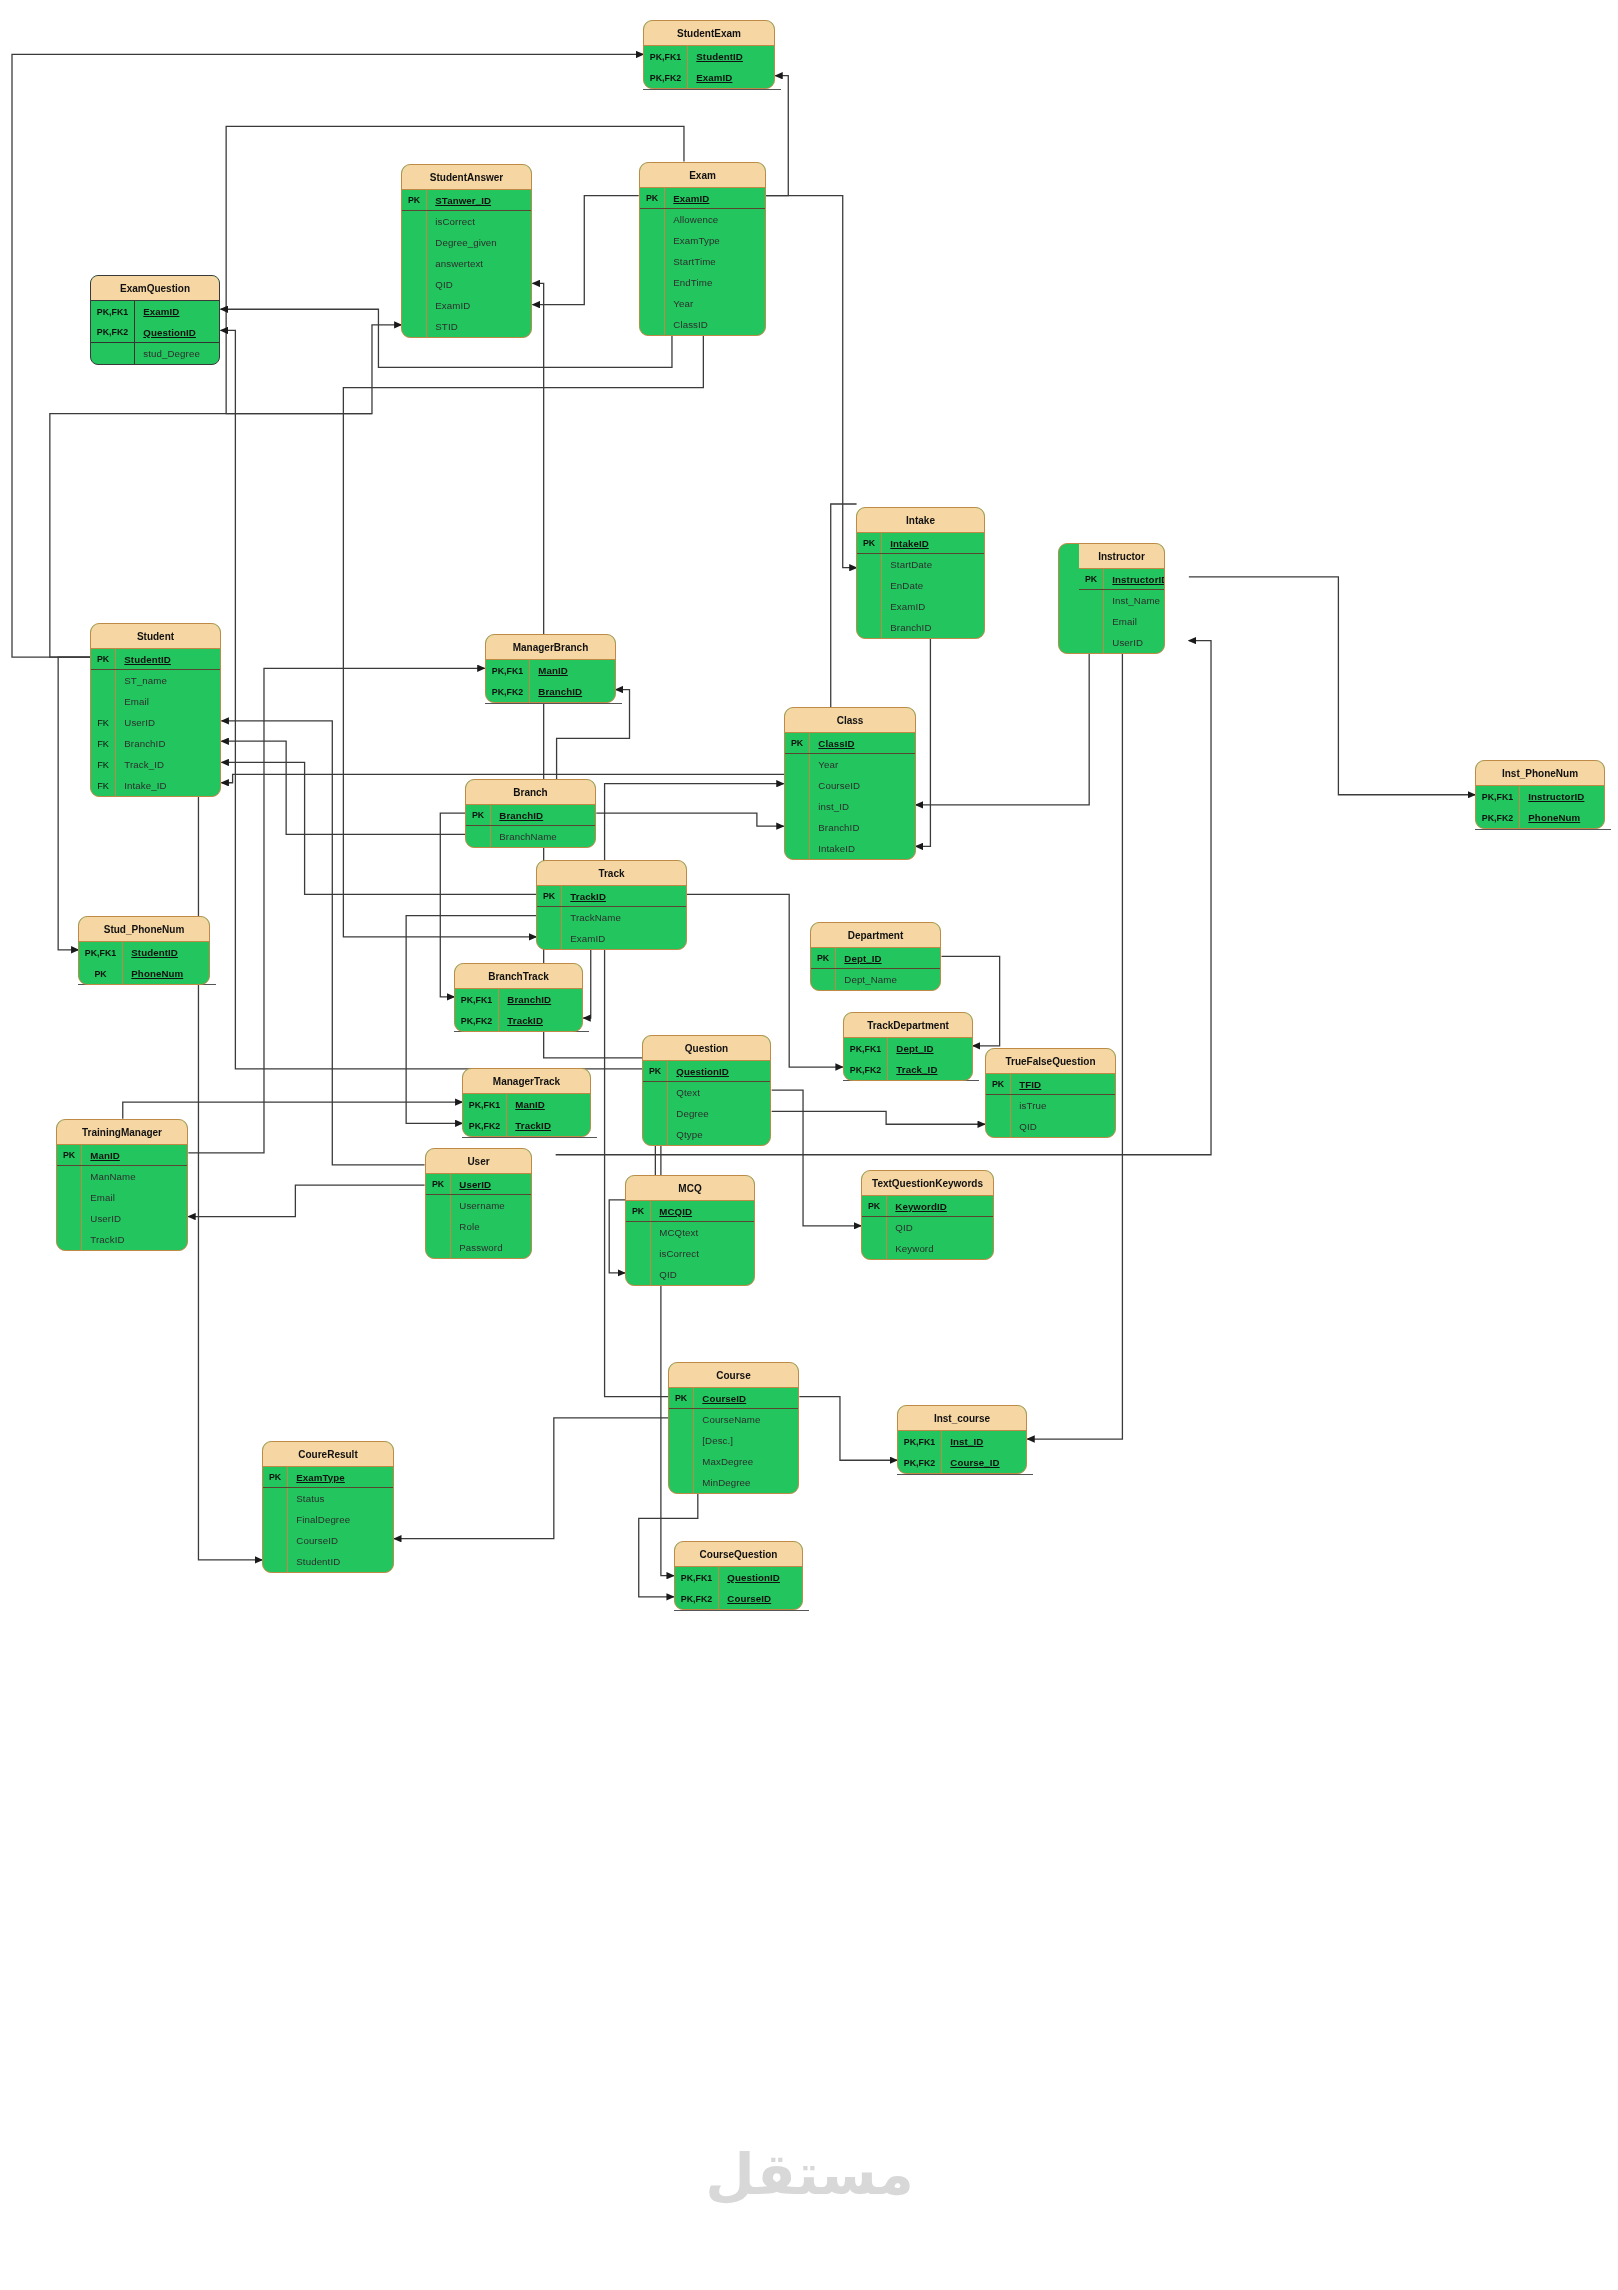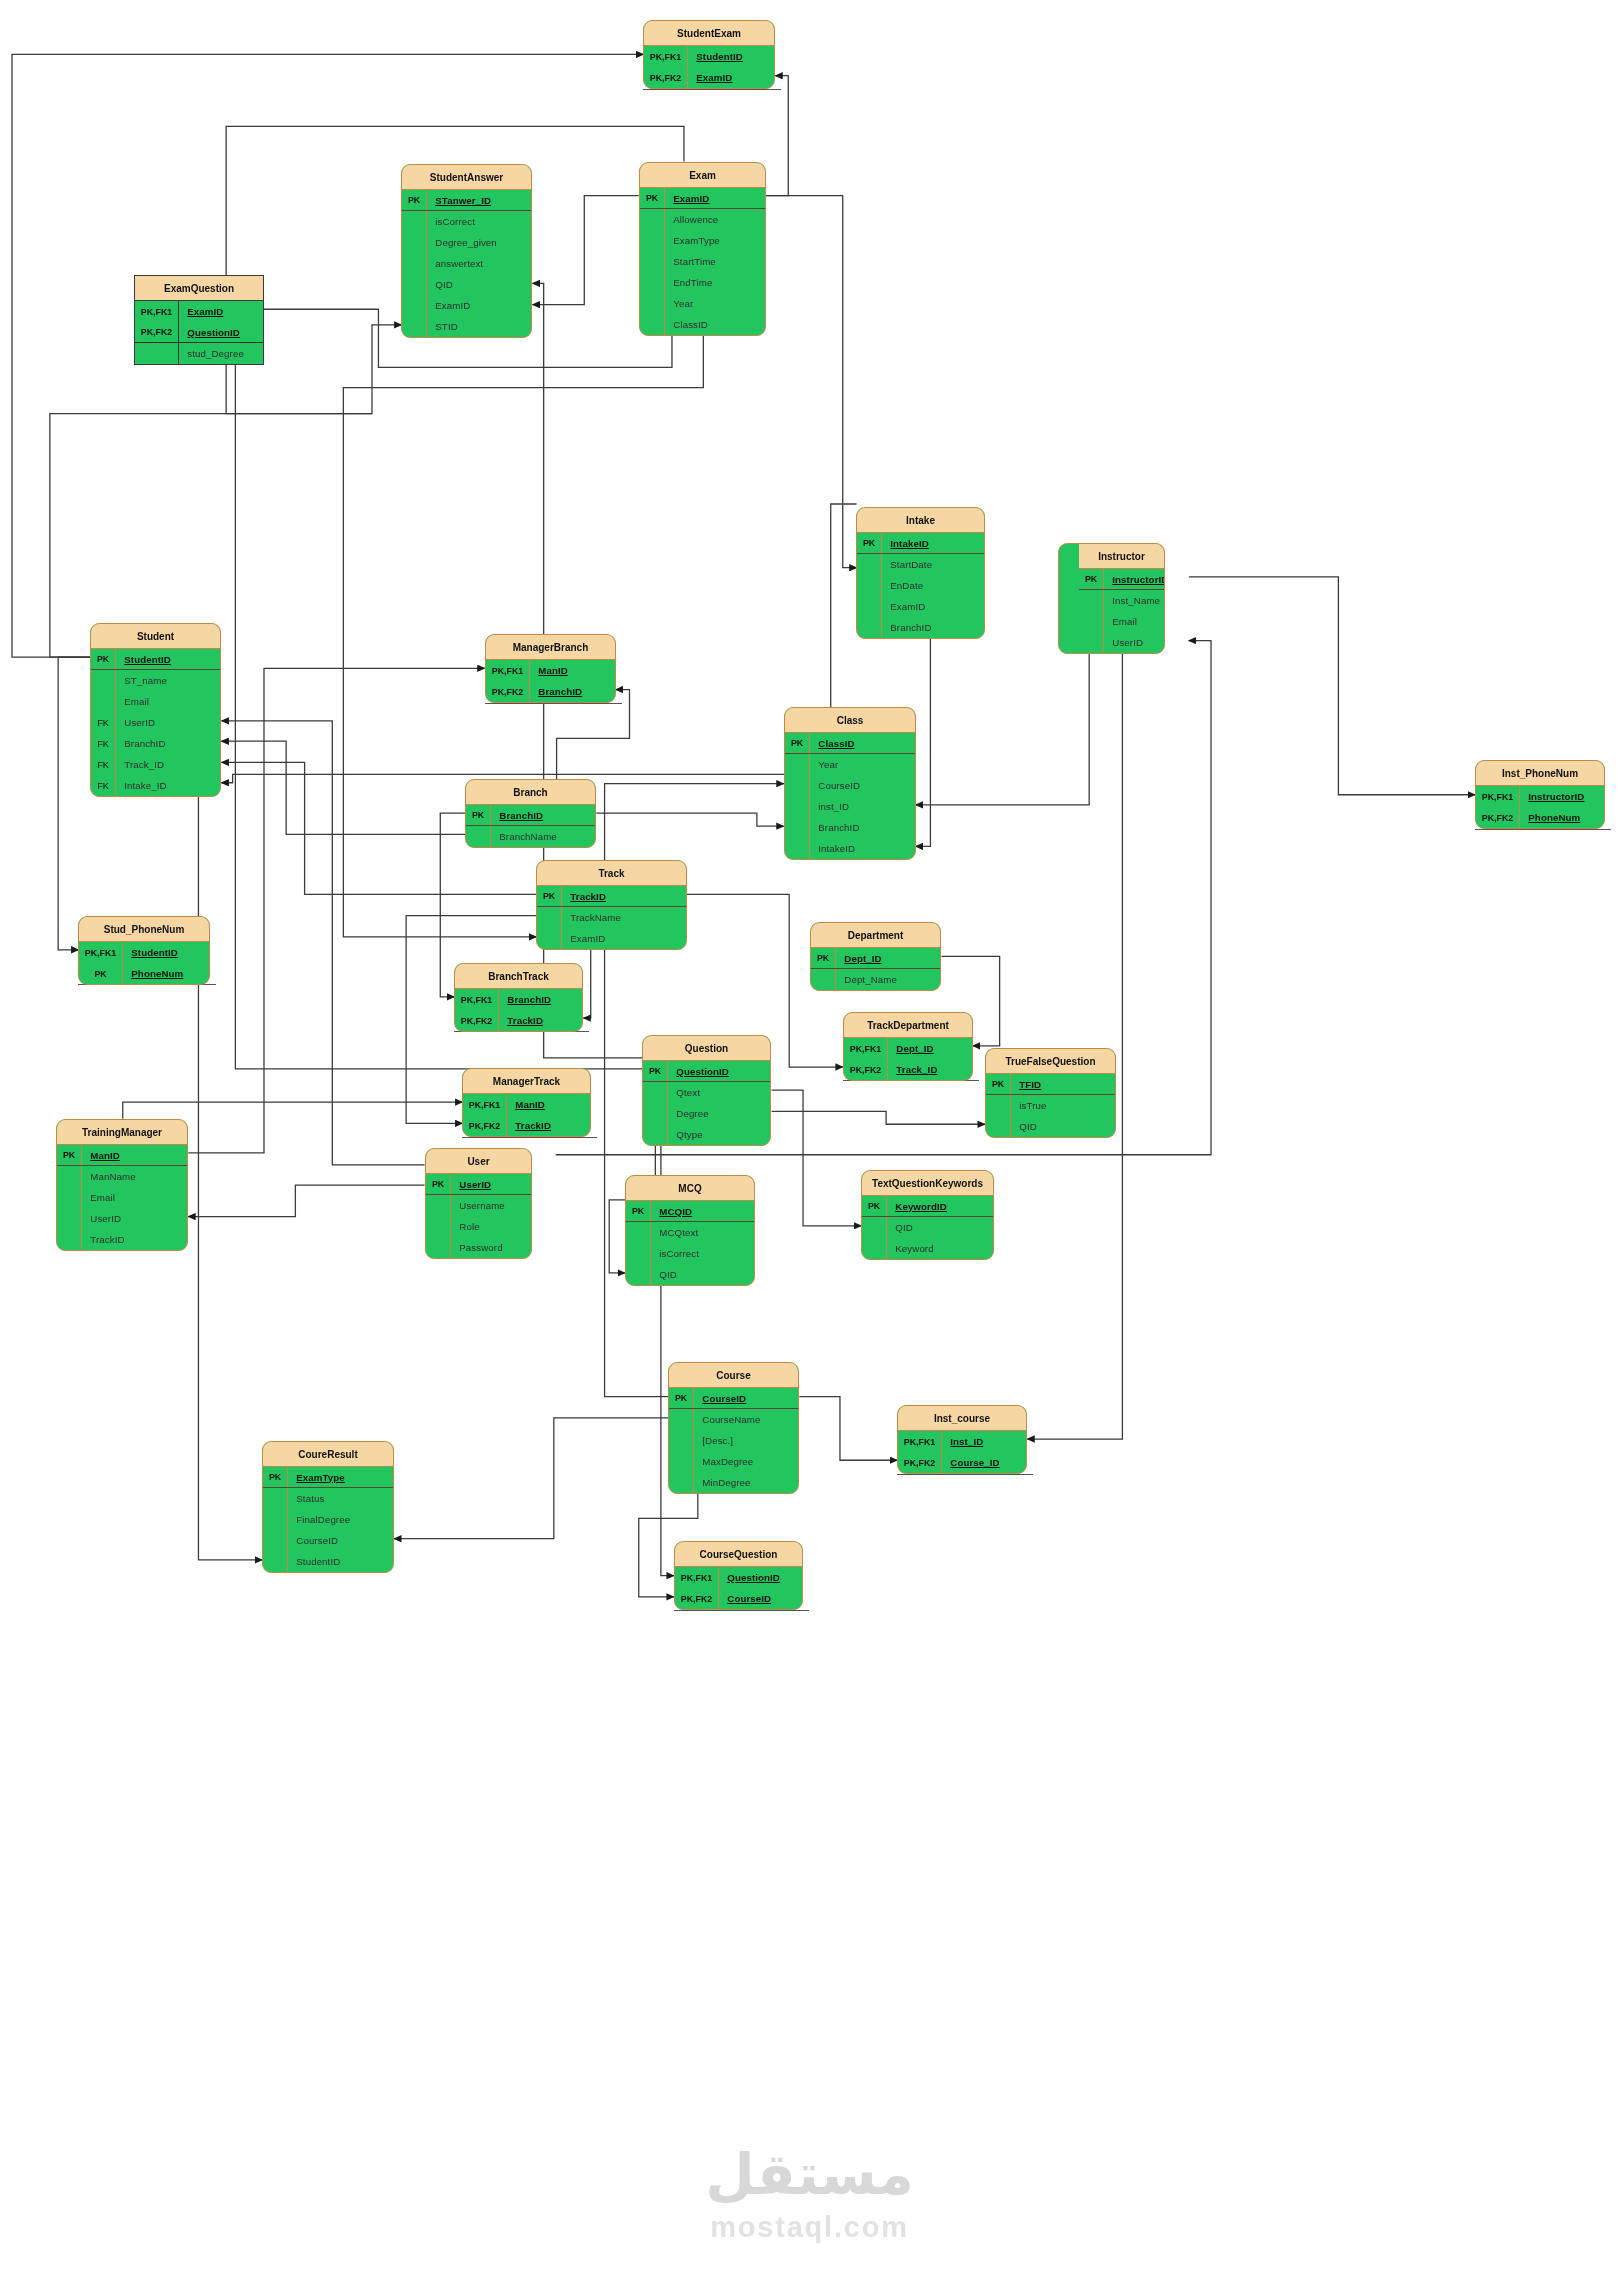--- a/index.html
+++ b/index.html
@@ -2,21 +2,21 @@
 <html style="font-size:14.8px"><head>
 <meta charset="utf-8">
 <style>
   html,body{margin:0;padding:0;background:#ffffff;}
   body{width:1619px;height:2291px;position:relative;overflow:hidden;
        font-family:"Liberation Sans","DejaVu Sans",sans-serif;}
   #canvas{position:absolute;inset:0;}
   #wires{position:absolute;left:0;top:0;z-index:1;}
   .entity{position:absolute;z-index:2;background:#22c55e;border:1.5px solid #be8a45;
           border-radius:9.2px;box-sizing:border-box;overflow:hidden;}
-  .entity.square{border-radius:0;border-color:#3a3a3a;margin-left:44px;}
+  .entity.square{border-radius:8px;border-color:#3a3a3a;}
   .entity .hd{background:#f6d6a3;border-bottom:1.3px solid inherit;height:24px;display:flex;
           align-items:center;justify-content:center;font-size:10px;font-weight:bold;color:#111;
           border-bottom:1.3px solid #be8a45;}
   .entity.square .hd{border-bottom-color:#3a3a3a;}
   .row{display:flex;align-items:center;height:21px;box-sizing:border-box;}
   .row.sep{border-bottom:1.2px solid #5a4630;}
   .entity.square .row.sep{border-bottom-color:#333;}
   .key{flex:none;display:flex;align-items:center;justify-content:center;height:100%;
        font-size:8.8px;font-weight:bold;color:#111;border-right:1.1px solid #be8a45;
        box-sizing:border-box;}
@@ -74,21 +74,20 @@
       <path d="M 836 1181 L 870 1181 L 870 1328 L 933 1328" fill="none" stroke="#3b3b3b" stroke-width="1.4" marker-end="url(#arrow)"></path>
       <path d="M 716 1238 L 716 1707 L 730 1707" fill="none" stroke="#3b3b3b" stroke-width="1.4" marker-end="url(#arrow)"></path>
       <path d="M 756 1616 L 756 1645 L 692 1645 L 692 1730 L 730 1730" fill="none" stroke="#3b3b3b" stroke-width="1.4" marker-end="url(#arrow)"></path>
       <path d="M 866 1513 L 910 1513 L 910 1582 L 972 1582" fill="none" stroke="#3b3b3b" stroke-width="1.4" marker-end="url(#arrow)"></path>
       <path d="M 1216 705 L 1216 1559 L 1113 1559" fill="none" stroke="#3b3b3b" stroke-width="1.4" marker-end="url(#arrow)"></path>
       <path d="M 215 862 L 215 1690 L 284 1690" fill="none" stroke="#3b3b3b" stroke-width="1.4" marker-end="url(#arrow)"></path>
       <path d="M 724 1536 L 600 1536 L 600 1667 L 427 1667" fill="none" stroke="#3b3b3b" stroke-width="1.4" marker-end="url(#arrow)"></path>
     </svg>
 
   <div class="watermark wm-ar">مستقل</div>
-  <div class="watermark wm-en">mostaql.com</div>
 <div style="position: absolute; left: 643px; top: 89px; width: 138px; height: 0px; border-top: 1.3px solid rgb(85, 85, 85); z-index: 2;"></div>
     <div class="entity" style="left: 643px; top: 20px; width: 132px; height: 69px;">
       <div class="hd">StudentExam</div>
       <div class="row">
         <div class="key" style="width: 44px;">PK,FK1</div>
         <div class="fieldv pk">StudentID</div>
       </div>
       <div class="row">
         <div class="key" style="width: 44px;">PK,FK2</div>
         <div class="fieldv pk">ExamID</div>

